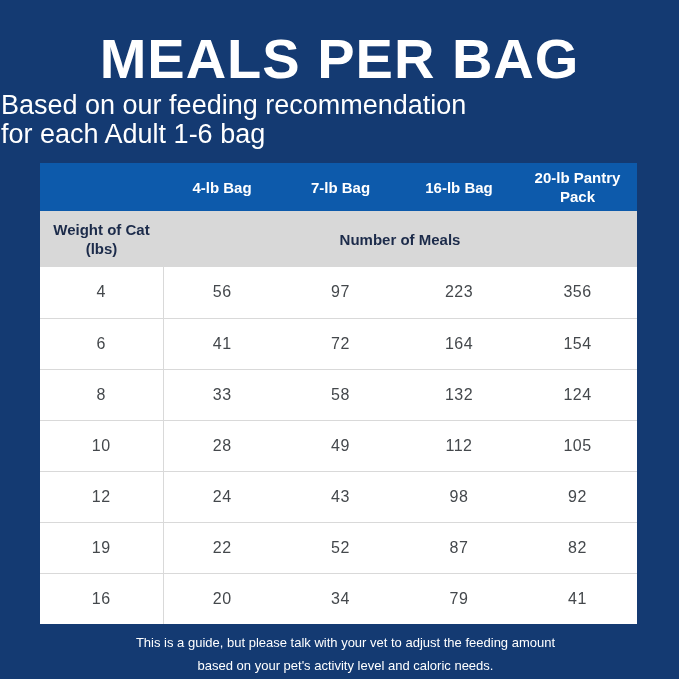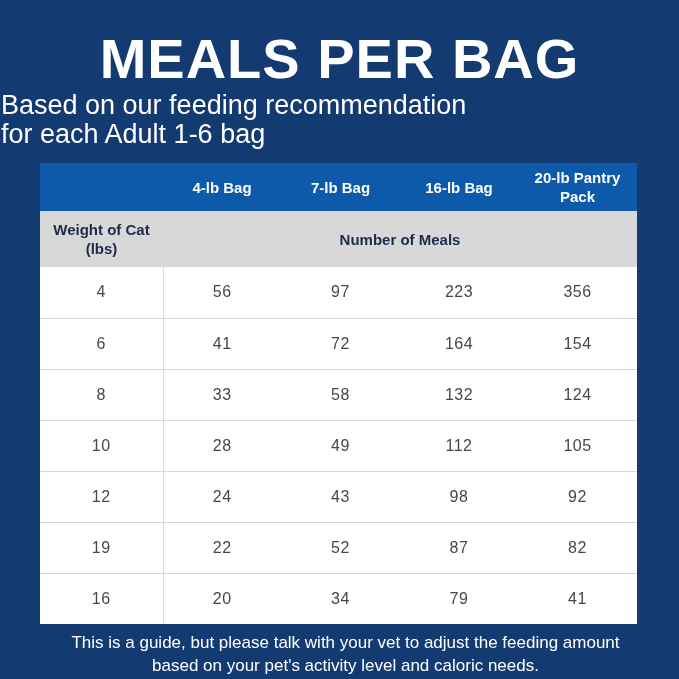--- a/index.html
+++ b/index.html
@@ -96,21 +96,21 @@
   }
   tbody tr + tr td { border-top: 1px solid var(--border); }
   tbody td.weight-cell { border-right: 1px solid var(--border); }
   .footer {
     position: absolute;
     top: 631px;
     left: 0;
     width: 100%;
     text-align: center;
     color: var(--white);
-    font-size: 17px;
+    font-size: 13px;
     line-height: 23px;
     font-weight: normal;
     padding-left: 12px;
   }
 </style>
 </head>
 <body>
 
 <div class="page">
 

